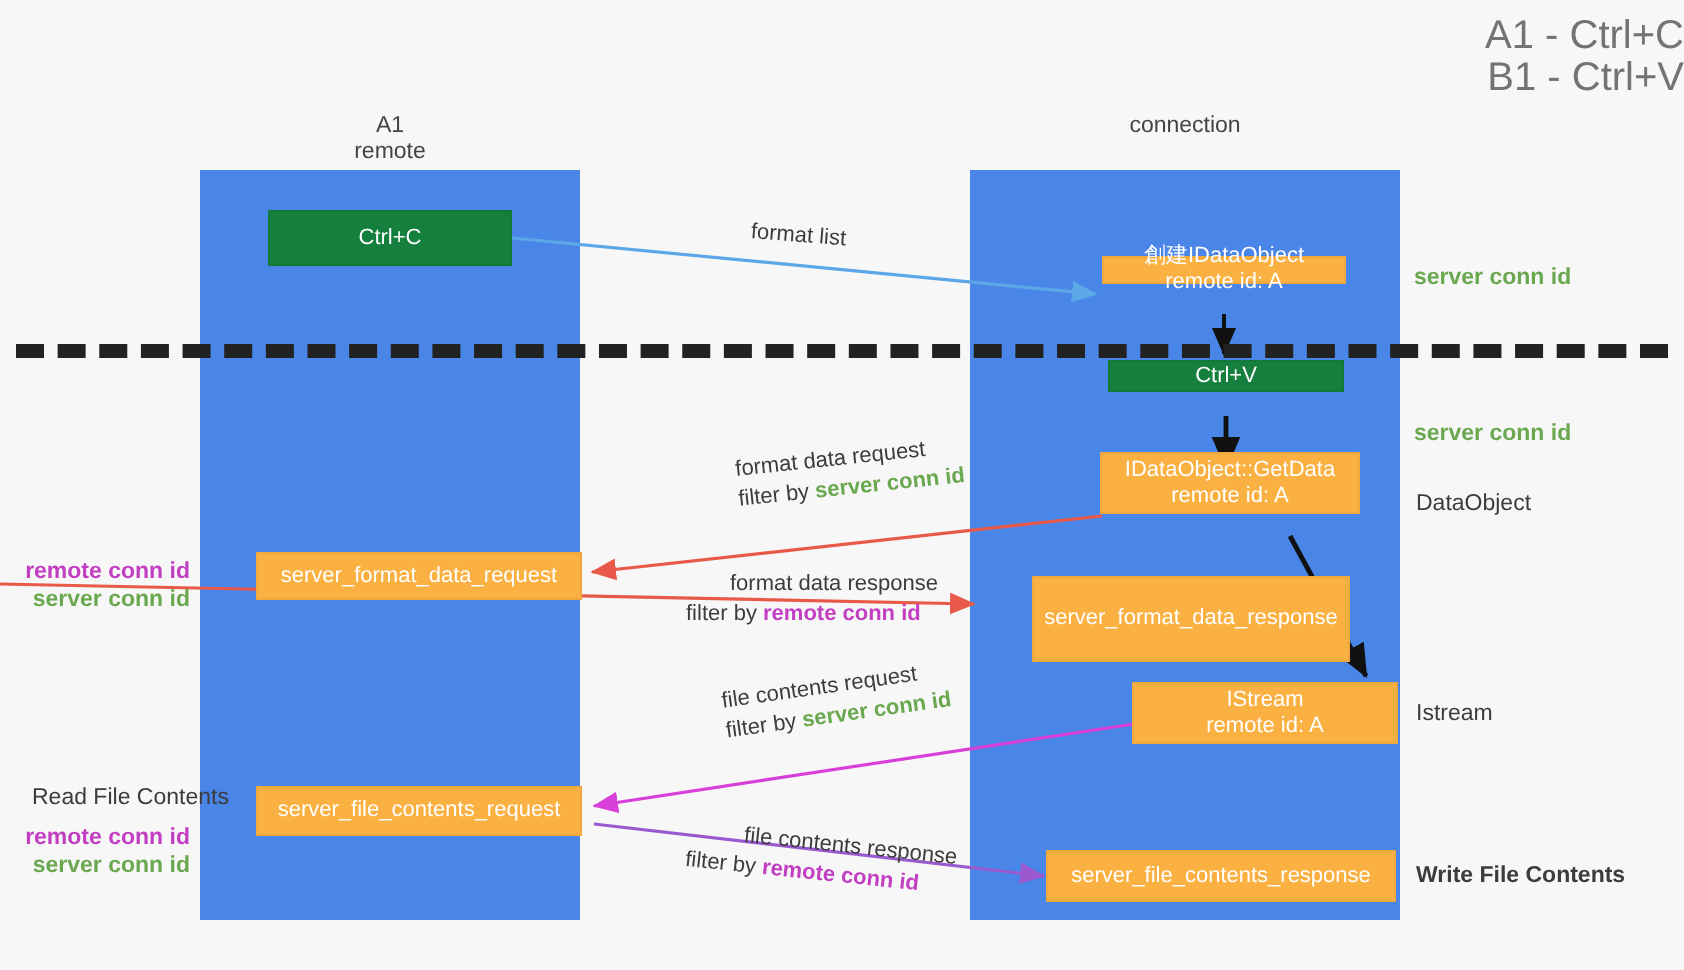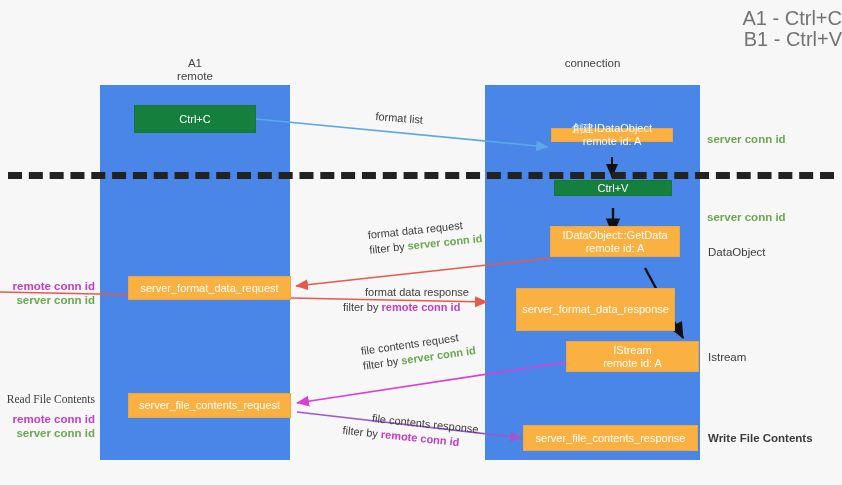--- a/index.html
+++ b/index.html
@@ -187,21 +187,21 @@
   <div class="sidelbl green" style="left:707px;top:210px;">server conn id</div>
   <div class="sidelbl" style="left:708px;top:245px;">DataObject</div>
   <div class="sidelbl" style="left:708px;top:350px;">Istream</div>
   <div class="sidelbl" style="left:708px;top:431px;font-weight:bold;">Write File Contents</div>
 
   <div class="leftstack" style="left:0;top:279px;width:95px;">
     <div class="m">remote conn id</div>
     <div class="g">server conn id</div>
   </div>
 
-  <div class="leftstack" style="left:0;top:392px;width:95px;font-family:Liberation Serif, serif;">
+  <div class="leftstack" style="left:16px;top:392px;width:95px;">
     <div class="plain">Read File Contents</div>
   </div>
   <div class="leftstack" style="left:0;top:412px;width:95px;">
     <div class="m">remote conn id</div>
     <div class="g">server conn id</div>
   </div>
 
   <div class="edgelbl" style="left:376px;top:109px;transform:rotate(4.5deg);">
     <span>format list</span>
   </div>

